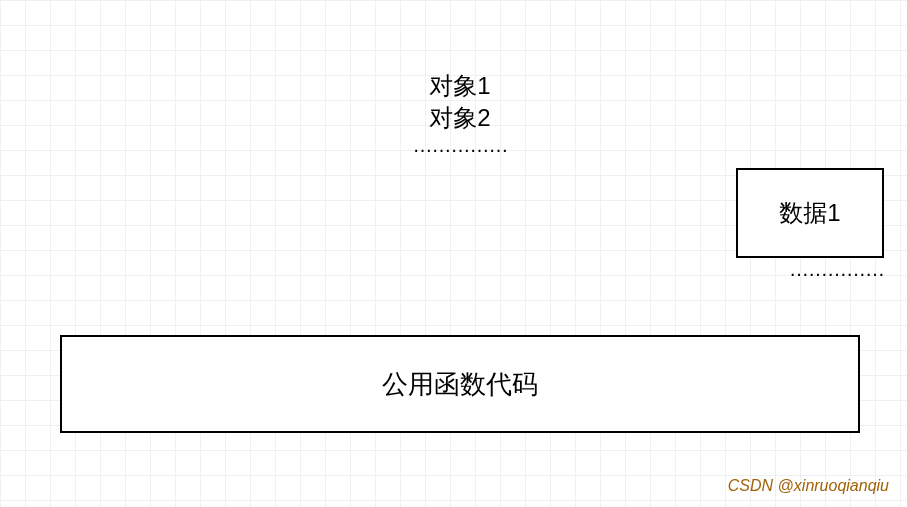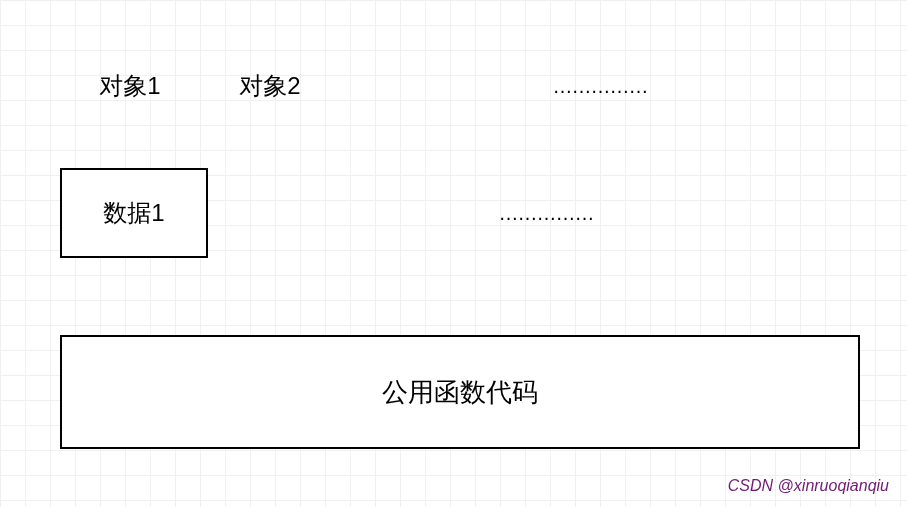--- a/index.html
+++ b/index.html
@@ -1,18 +1,19 @@
 <!DOCTYPE html>
 <html><head>
   <meta charset="utf-8">
   <style>
     * {
       margin: 0;
       padding: 0;
       box-sizing: border-box;
+      flex-direction: column;
     }
     body {
       width: 907px;
       height: 507px;
       position: relative;
       font-family: "Microsoft YaHei", "PingFang SC", sans-serif;
       background-color: #ffffff;
       background-image:
         linear-gradient(to right, #eef0f2 1px, transparent 1px),
         linear-gradient(to bottom, #eef0f2 1px, transparent 1px);
@@ -40,21 +41,21 @@
       letter-spacing: -1px;
       text-align: center;
       flex: 1;
     }
     .box-row {
       position: absolute;
       top: 168px;
       left: 60px;
       width: 824px;
       display: flex;
-      align-items: center;
+      align-items: flex-end;
       justify-content: space-between;
     }
     .data-box {
       border: 2px solid #000;
       background: #fff;
       font-size: 24px;
       color: #000;
       display: flex;
       align-items: center;
       justify-content: center;
@@ -66,35 +67,35 @@
       color: #000;
       letter-spacing: -1px;
       text-align: center;
       flex: 1;
     }
     .big-box {
       position: absolute;
       top: 335px;
       left: 60px;
       width: 800px;
-      height: 114px;
+      height: 98px;
       border: 2px solid #000;
       background: #fff;
       display: flex;
       align-items: center;
       justify-content: center;
       font-size: 26px;
       color: #000;
     }
     .watermark {
       position: absolute;
       bottom: 12px;
       right: 18px;
       font-size: 16px;
-      color: #701a75;
+      color: #a16207;
       font-style: italic;
       font-family: Arial, sans-serif;
     }
   </style>
 </head>
 <body>
 
 <div class="label-row">
   <div class="label-item">对象1</div>
   <div class="label-item">对象2</div>

